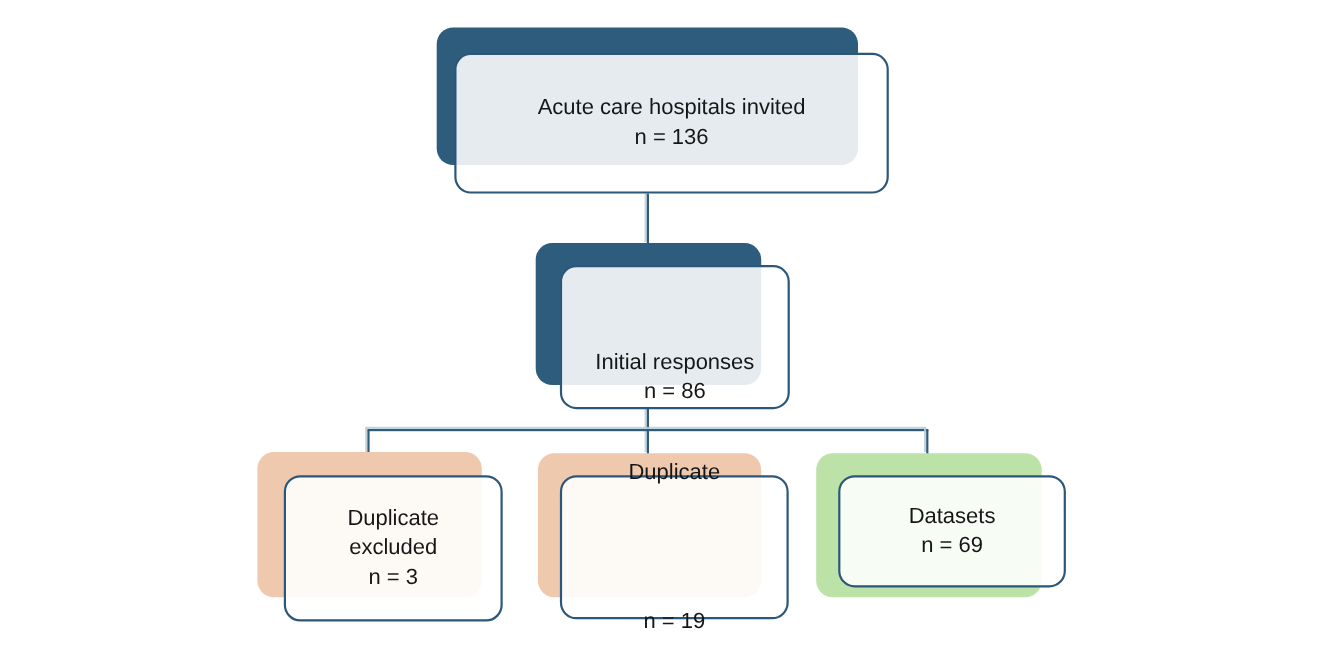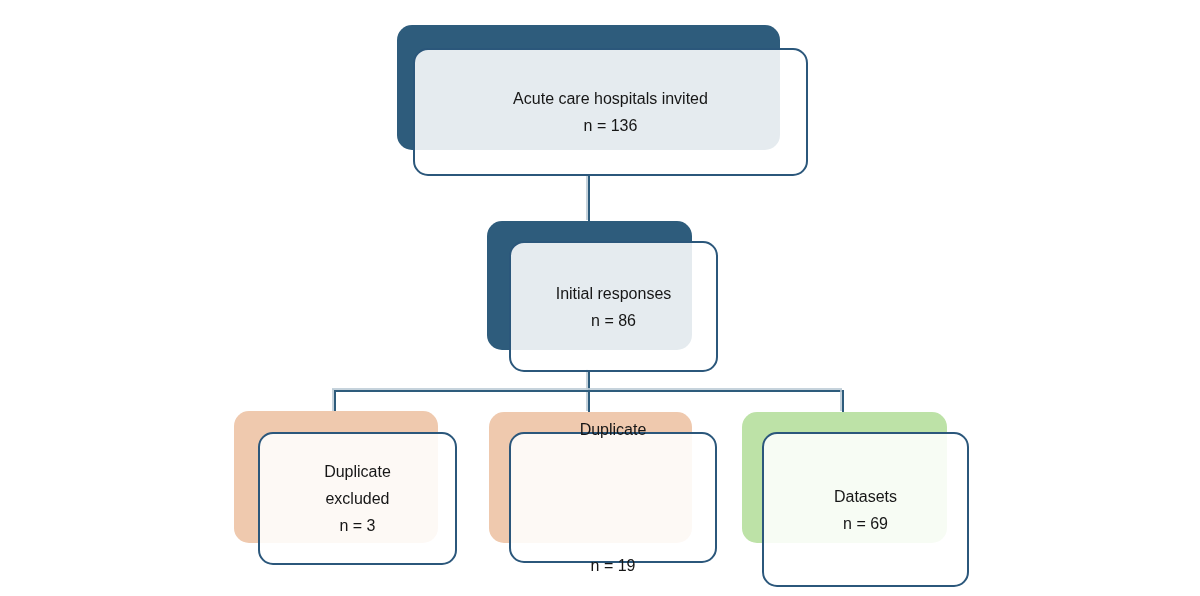--- a/index.html
+++ b/index.html
@@ -29,21 +29,21 @@
     border:2px solid #2B577B;
     border-radius:15px;
     background:rgba(255,255,255,0.88);
     box-sizing:border-box;
     display:flex;
     flex-direction:column;
     align-items:center;
     justify-content:center;
     text-align:center;
     color:#161616;
-    font-size:16px;
+    font-size:20px;
     line-height:27px;
   }
   .line{min-height:27px;white-space:nowrap;}
 </style>
 </head>
 <body>
 
 <div id="stage">
 
   <div class="conn" style="left:588px;top:176px;width:2px;height:46px;"></div>
@@ -55,21 +55,21 @@
   <div>
     <div class="shadow-rect shadow-teal" style="left:397px;top:25px;width:383px;height:125px;"></div>
     <div class="card" style="left:413px;top:48px;width:395px;height:128px;">
       <div class="line">Acute care hospitals invited</div>
       <div class="line">n = 136</div>
     </div>
   </div>
 
   <div>
     <div class="shadow-rect shadow-teal" style="left:487px;top:221px;width:205px;height:129px;"></div>
-    <div class="card" style="left:509px;top:241px;width:209px;height:131px;">
+    <div class="card" style="left:509px;top:241px;width:209px;height:131px;justify-content:flex-end;">
       <div class="line">Initial responses</div>
       <div class="line">n = 86</div>
     </div>
   </div>
 
   <div>
     <div class="shadow-rect shadow-peach" style="left:234px;top:411px;width:204px;height:132px;"></div>
     <div class="card" style="left:258px;top:432px;width:199px;height:133px;">
       <div class="line">Duplicate</div>
       <div class="line">excluded</div>
@@ -81,19 +81,19 @@
     <div class="shadow-rect shadow-peach" style="left:489px;top:412px;width:203px;height:131px;"></div>
     <div class="card" style="left:509px;top:432px;width:208px;height:131px;gap:41px;">
       <div class="line">Duplicate</div>
       <div class="line"></div>
       <div class="line">n = 19</div>
     </div>
   </div>
 
   <div>
     <div class="shadow-rect shadow-green" style="left:742px;top:412px;width:205px;height:131px;"></div>
-    <div class="card" style="left:762px;top:432px;width:207px;height:155px;justify-content:center;">
+    <div class="card" style="left:762px;top:432px;width:207px;height:102px;justify-content:center;">
       <div class="line">Datasets</div>
       <div class="line">n = 69</div>
     </div>
   </div>
 
 </div>
 
 </body></html>

